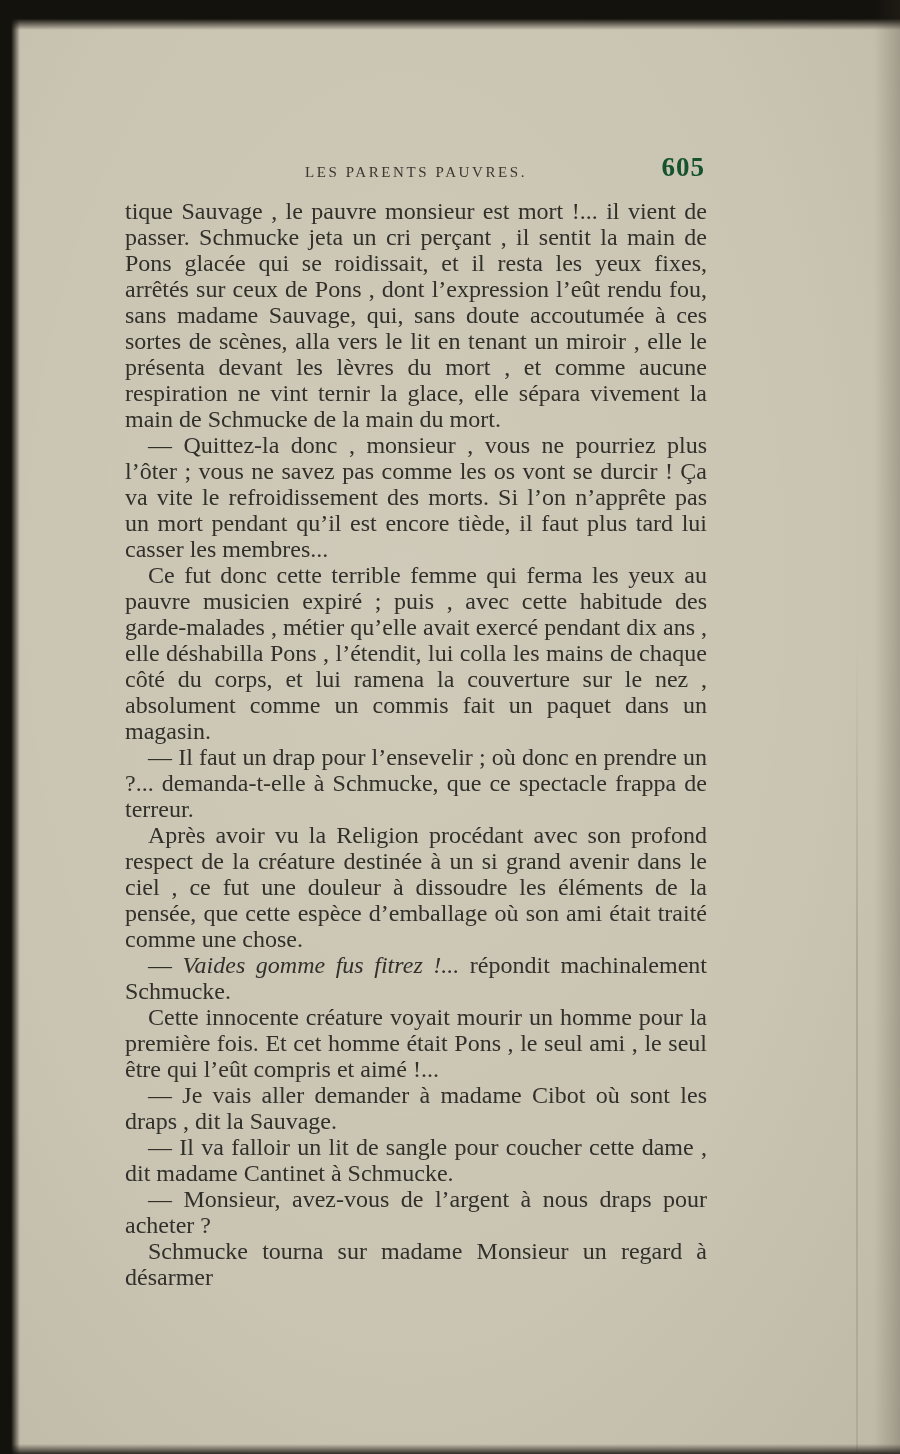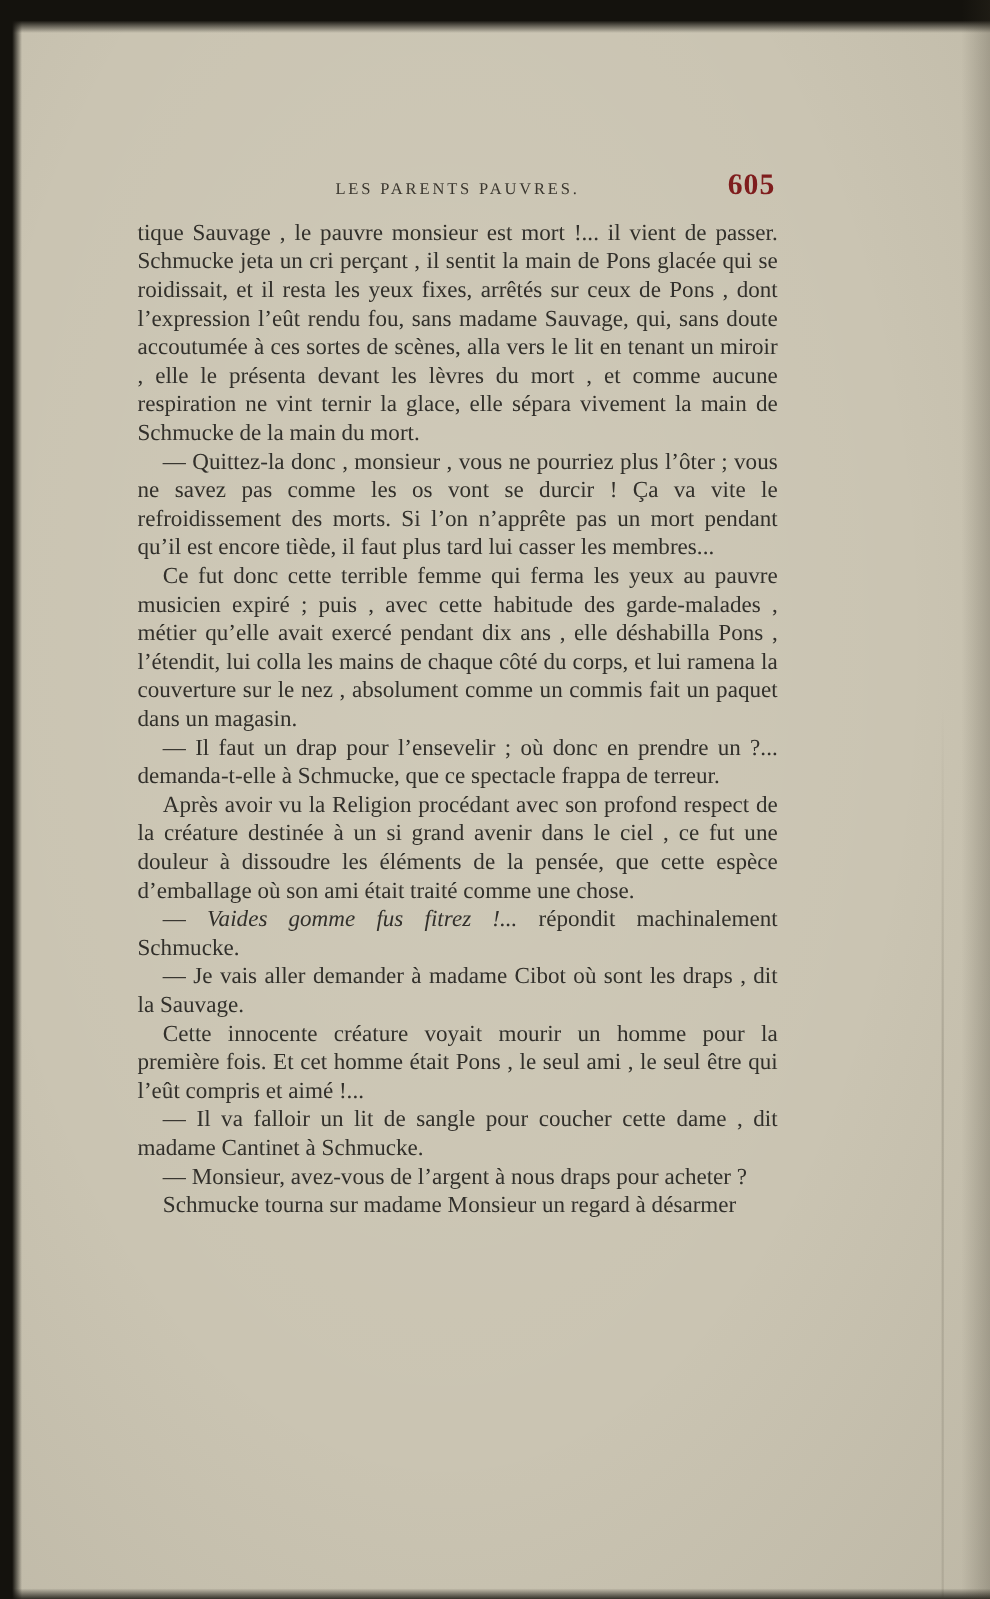--- a/index.html
+++ b/index.html
@@ -65,25 +65,25 @@
     font-size:15px;
     letter-spacing:2.6px;
     color:#3b372f;
   }
   .page-number{
     position:absolute;
     right:2px;top:-4px;
     font-size:27px;
     font-weight:bold;
     letter-spacing:1px;
-    color:#7f1d1d;
+    color:#14532d;
   }
 
   .text-block{
-    font-size:21px;
+    font-size:24px;
     line-height:26px;
     text-align:justify;
     color:var(--ink);
   }
   .text-block p.para{
     margin:0;
     padding:0;
   }
   .text-block p.para.indent{
     text-indent:23px;
@@ -105,19 +105,19 @@
     <div class="running-title">LES PARENTS PAUVRES.</div>
     <div class="page-number">605</div>
   </div>
   <div class="text-block">
       <p class="para"><span>tique Sauvage , le pauvre monsieur est mort !... il vient de passer. Schmucke jeta un cri perçant , il sentit la main de Pons glacée qui se roidissait, et il resta les yeux fixes, arrêtés sur ceux de Pons , dont l’expression l’eût rendu fou, sans madame Sauvage, qui, sans doute accoutumée à ces sortes de scènes, alla vers le lit en tenant un miroir , elle le présenta devant les lèvres du mort , et comme aucune respiration ne vint ternir la glace, elle sépara vivement la main de Schmucke de la main du mort.</span></p>
       <p class="para indent"><span>— Quittez-la donc , monsieur , vous ne pourriez plus l’ôter ; vous ne savez pas comme les os vont se durcir ! Ça va vite le refroidissement des morts. Si l’on n’apprête pas un mort pendant qu’il est encore tiède, il faut plus tard lui casser les membres...</span></p>
       <p class="para indent"><span>Ce fut donc cette terrible femme qui ferma les yeux au pauvre musicien expiré ; puis , avec cette habitude des garde-malades , métier qu’elle avait exercé pendant dix ans , elle déshabilla Pons , l’étendit, lui colla les mains de chaque côté du corps, et lui ramena la couverture sur le nez , absolument comme un commis fait un paquet dans un magasin.</span></p>
       <p class="para indent"><span>— Il faut un drap pour l’ensevelir ; où donc en prendre un ?... demanda-t-elle à Schmucke, que ce spectacle frappa de terreur.</span></p>
       <p class="para indent"><span>Après avoir vu la Religion procédant avec son profond respect de la créature destinée à un si grand avenir dans le ciel , ce fut une douleur à dissoudre les éléments de la pensée, que cette espèce d’emballage où son ami était traité comme une chose.</span></p>
       <p class="para indent"><span>— </span><span class="italic">Vaides gomme fus fitrez !...</span><span> répondit machinalement Schmucke.</span></p>
+      <p class="para indent"><span>Cette innocente créature voyait mourir un homme pour la première fois. Et cet homme était Pons , le seul ami , le seul être qui l’eût compris et aimé !...</span></p>
       <p class="para indent"><span>— Je vais aller demander à madame Cibot où sont les draps , dit la Sauvage.</span></p>
-      <p class="para indent"><span>Cette innocente créature voyait mourir un homme pour la première fois. Et cet homme était Pons , le seul ami , le seul être qui l’eût compris et aimé !...</span></p>
       <p class="para indent"><span>— Il va falloir un lit de sangle pour coucher cette dame , dit madame Cantinet à Schmucke.</span></p>
       <p class="para indent"><span>— Monsieur, avez-vous de l’argent à nous draps pour acheter ?</span></p>
       <p class="para indent"><span>Schmucke tourna sur madame Monsieur un regard à désarmer</span></p>
     </div>
 </div>
 
 </body></html>

